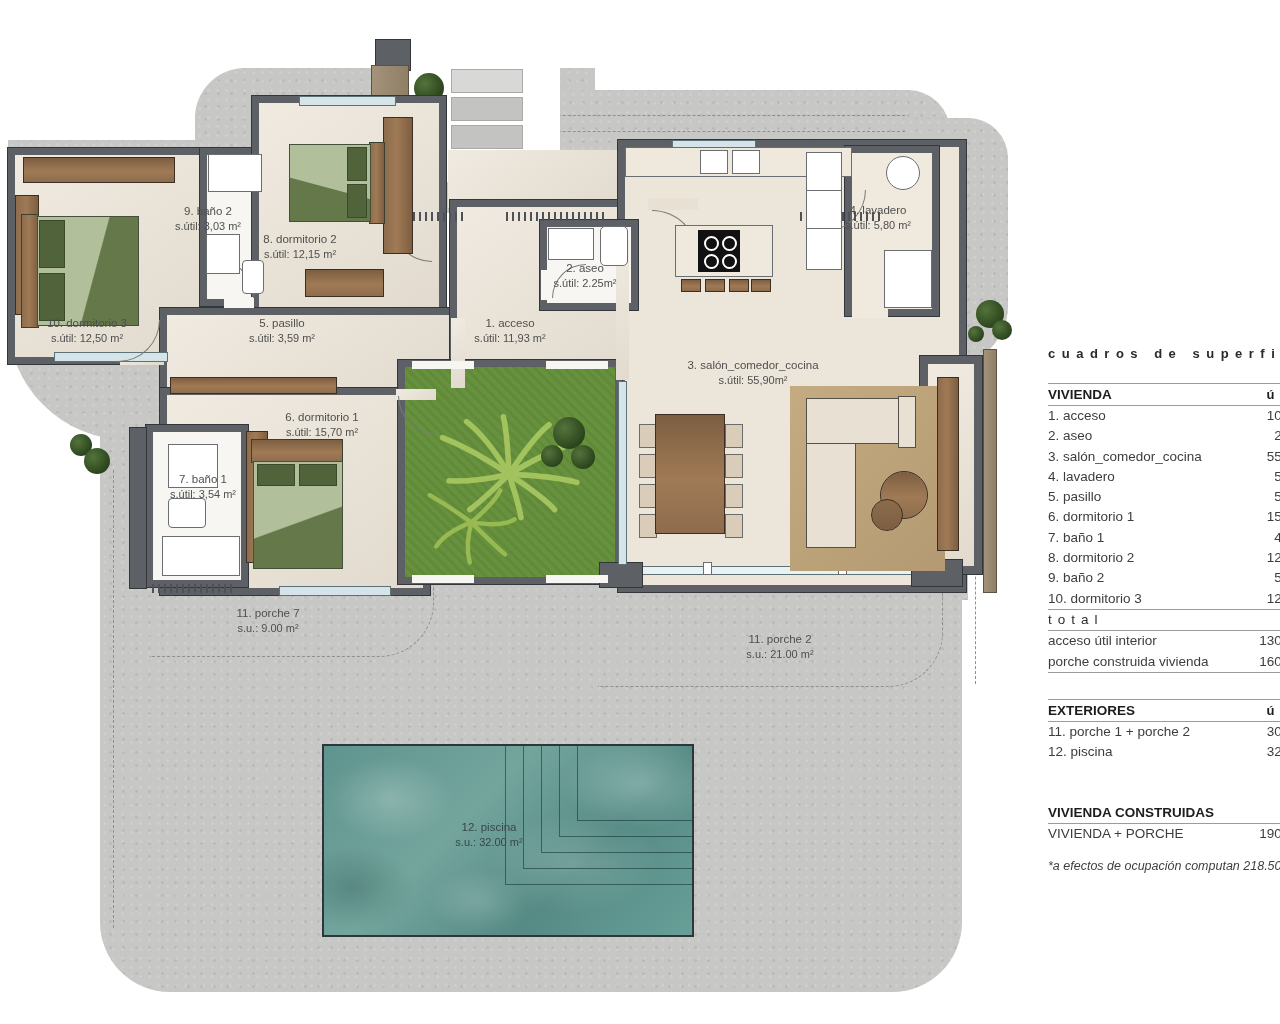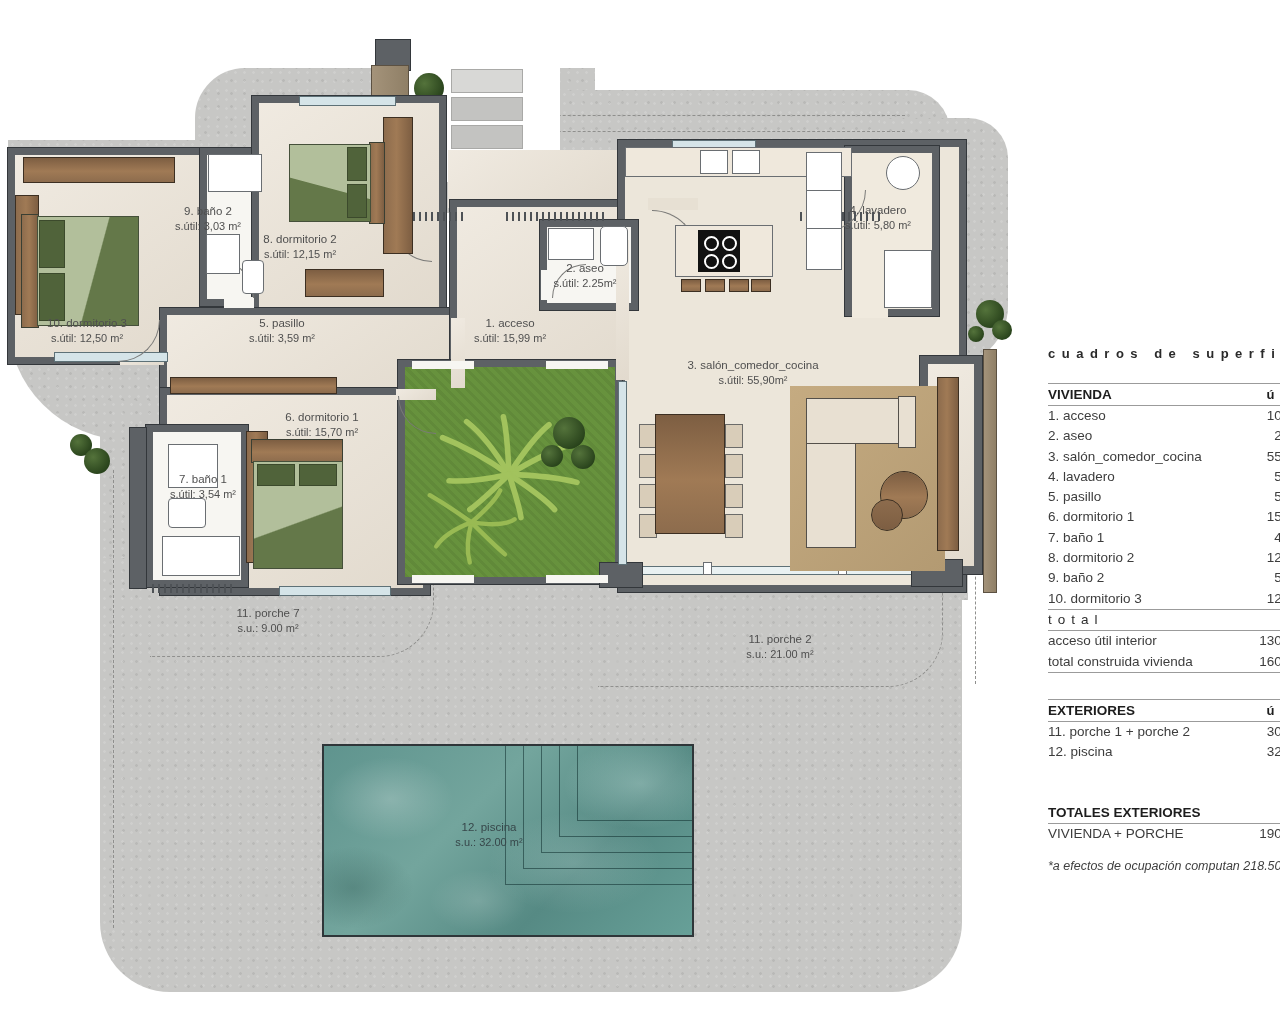--- a/index.html
+++ b/index.html
@@ -271,21 +271,21 @@
 </div>
 
 <div class="abs bush" style="left:70px;top:434px;width:22px;height:22px;"></div>
 <div class="abs bush" style="left:84px;top:448px;width:26px;height:26px;"></div>
 <div class="abs bush" style="left:976px;top:300px;width:28px;height:28px;"></div>
 <div class="abs bush" style="left:992px;top:320px;width:20px;height:20px;"></div>
 <div class="abs bush" style="left:968px;top:326px;width:16px;height:16px;"></div>
 
 <div class="lbl" style="left:435px;top:316px;">
   <div>1. acceso</div>
-  <div class="ar">s.útil: 15,99 m²</div>
+  <div class="ar">s.útil: 11,93 m²</div>
 </div>
 <div class="lbl" style="left:510px;top:261px;">
   <div>2. aseo</div>
   <div class="ar">s.útil: 2.25m²</div>
 </div>
 <div class="lbl" style="left:653px;top:358px;width:200px;">
   <div>3. salón_comedor_cocina</div>
   <div class="ar">s.útil: 55,90m²</div>
 </div>
 <div class="lbl" style="left:803px;top:203px;">
@@ -376,39 +376,39 @@
       <span class="val">12,50 m²</span>
     </div>
   <div class="rule"></div>
   <div class="trow total-word">total</div>
   <div class="rule"></div>
   <div class="trow">
       <span>acceso útil interior</span>
       <span class="val">130.00 m²</span>
     </div>
   <div class="trow">
-      <span>total construida vivienda</span>
+      <span>porche construida vivienda</span>
       <span class="val">160.00 m²</span>
     </div>
   <div class="rule"></div>
   <div class="gap26"></div>
   <div class="sec-head">
     <span>EXTERIORES</span>
     <span class="unit" style="letter-spacing: 9px;">útil</span>
   </div>
   <div class="trow">
       <span>11. porche 1 + porche 2</span>
       <span class="val">30.00 m²</span>
     </div>
   <div class="trow">
       <span>12. piscina</span>
       <span class="val">32.00 m²</span>
     </div>
   <div class="gap40"></div>
   <div class="sec-head" style="border-top:none;">
-    <span>TOTALES EXTERIORES</span>
+    <span>VIVIENDA CONSTRUIDAS</span>
   </div>
   <div class="trow">
       <span>VIVIENDA + PORCHE</span>
       <span class="val">190.00 m²</span>
     </div>
   <div class="note">*a efectos de ocupación computan 218.50 m²</div>
 </div>
 
 </body></html>

